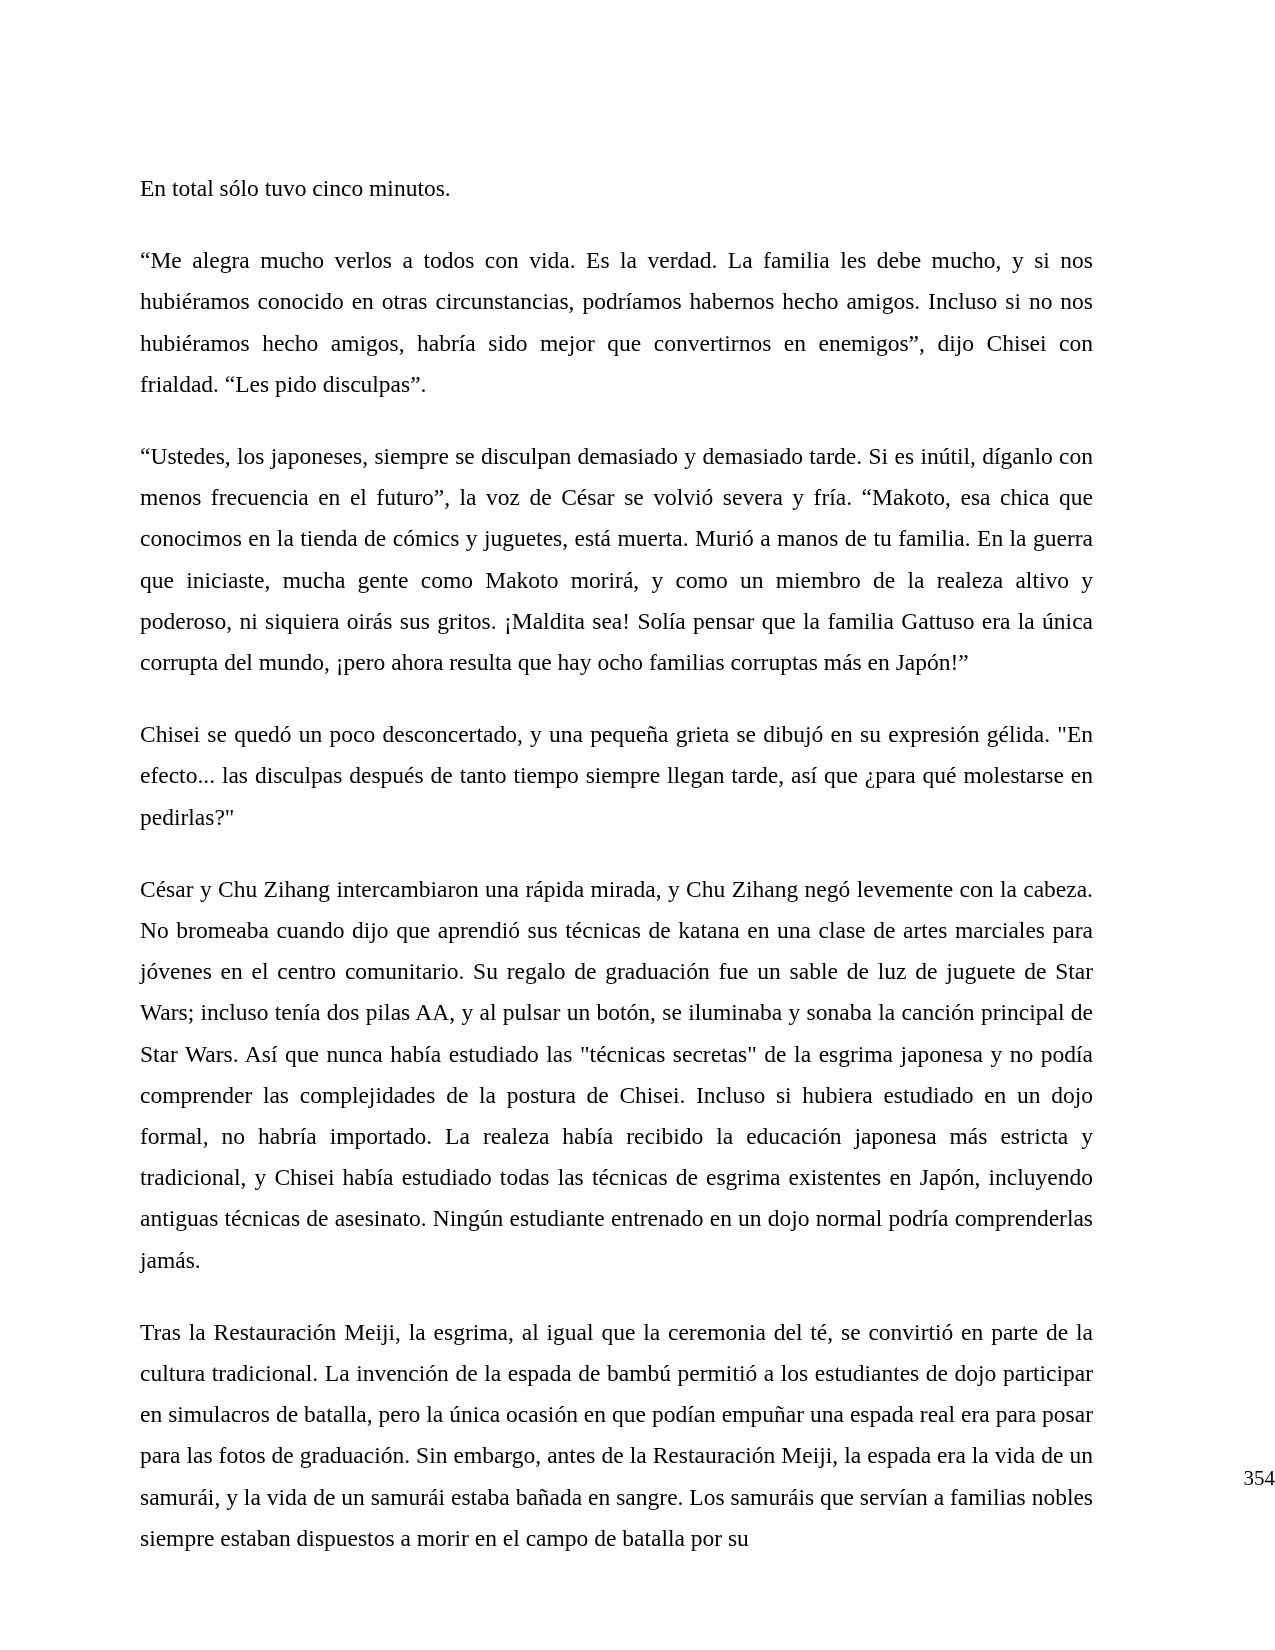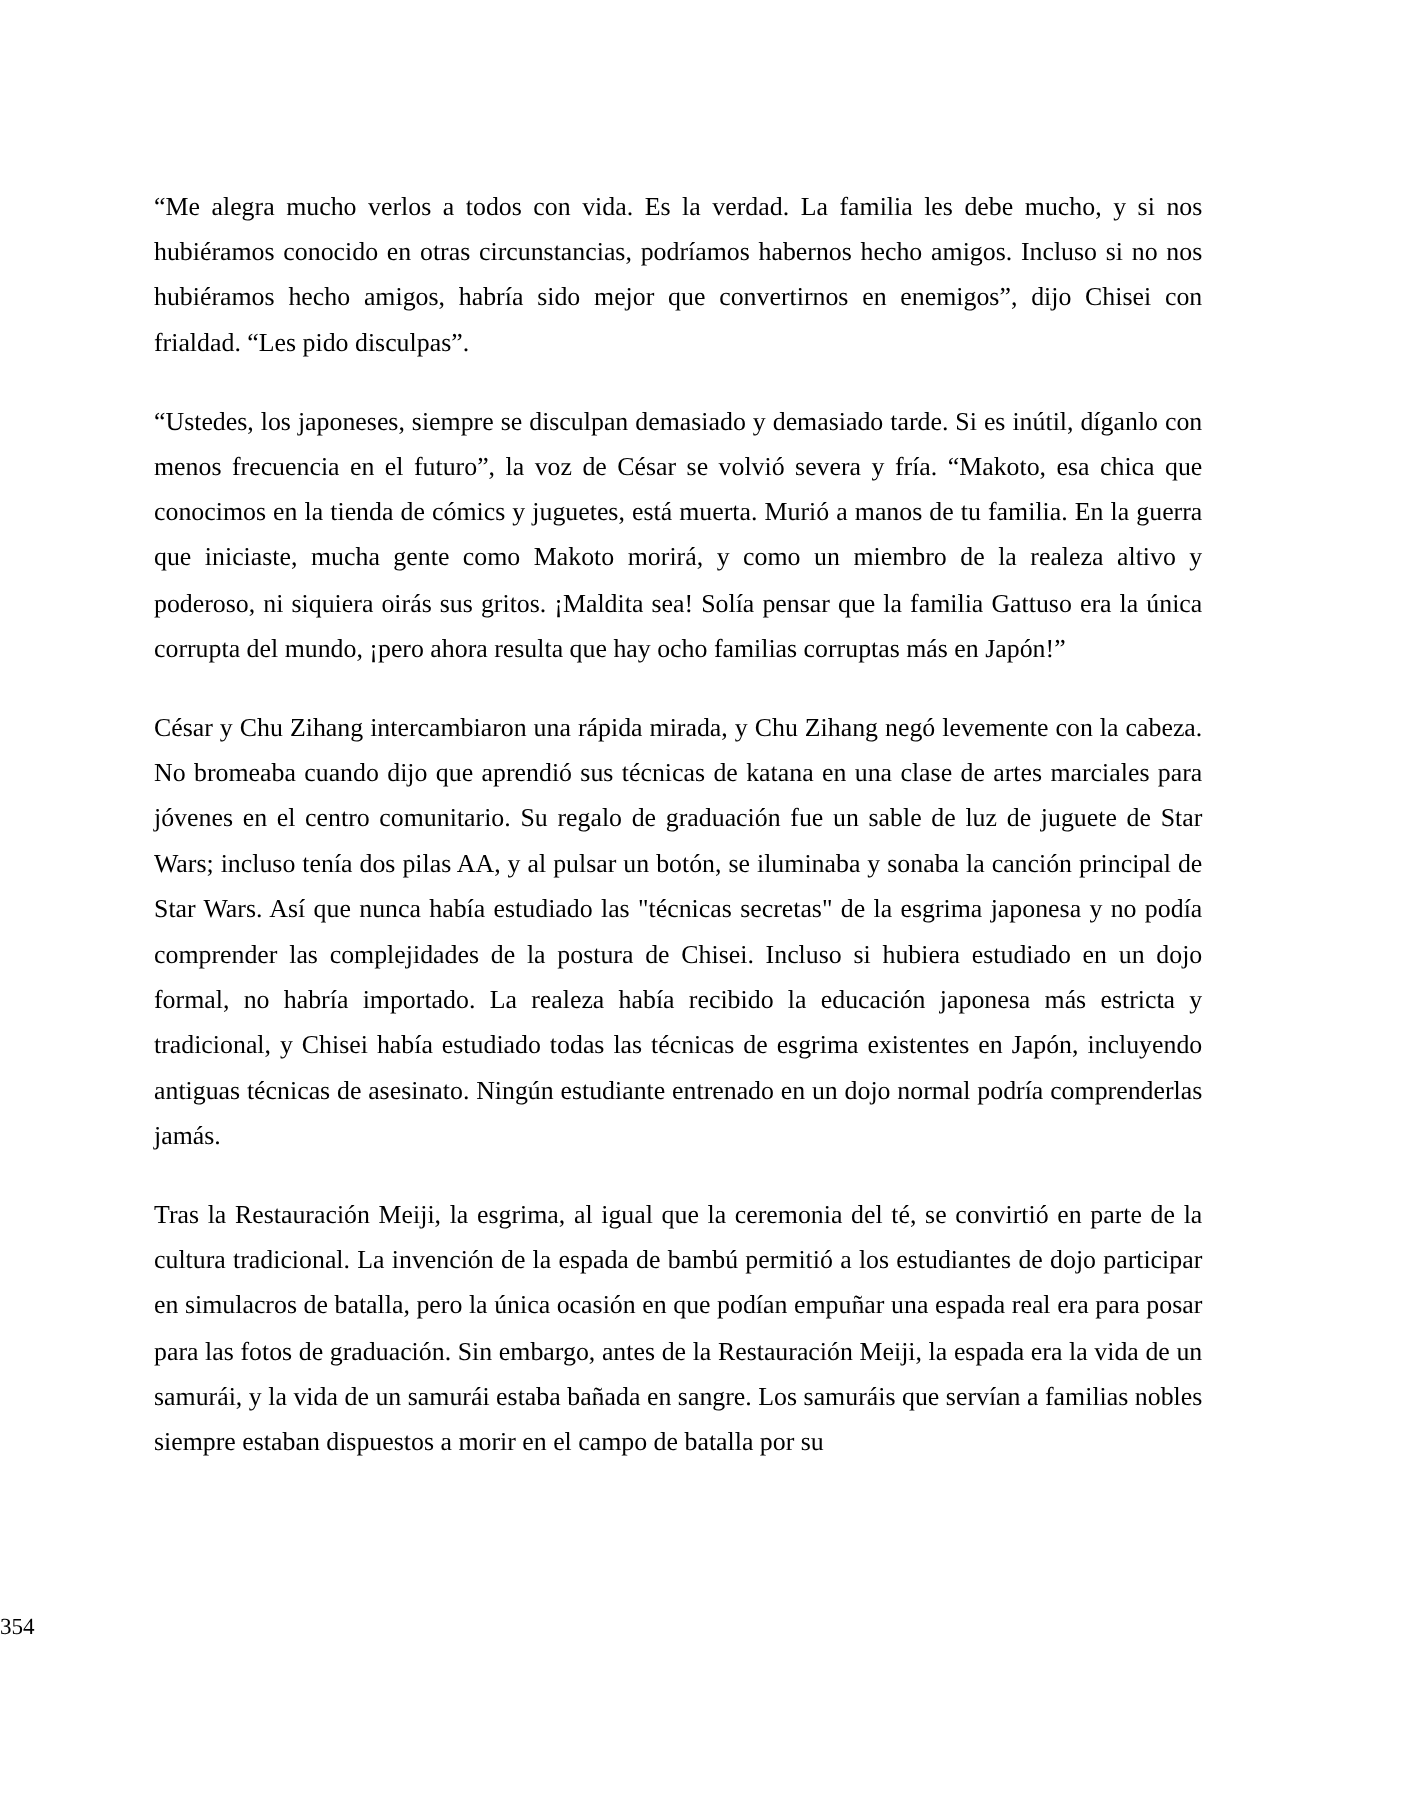--- a/index.html
+++ b/index.html
@@ -35,30 +35,32 @@
     text-align: justify;
   }
   .body-text p:last-of-type {
     margin-bottom: 0;
   }
   .page-number {
     position: absolute;
     left: 0;
     top: 1466px;
     width: 1275px;
-    text-align: left;
+    text-align: right;
     font-size: 21px;
     line-height: 24px;
   }
 </style>
 </head>
 <body>
 
 <div class="page">
   <div class="body-text">
+    <p>En total sólo tuvo cinco minutos.</p>
     <p>“Me alegra mucho verlos a todos con vida. Es la verdad. La familia les debe mucho, y si nos hubiéramos conocido en otras circunstancias, podríamos habernos hecho amigos. Incluso si no nos hubiéramos hecho amigos, habría sido mejor que convertirnos en enemigos”, dijo Chisei con frialdad. “Les pido disculpas”.</p>
     <p>“Ustedes, los japoneses, siempre se disculpan demasiado y demasiado tarde. Si es inútil, díganlo con menos frecuencia en el futuro”, la voz de César se volvió severa y fría. “Makoto, esa chica que conocimos en la tienda de cómics y juguetes, está muerta. Murió a manos de tu familia. En la guerra que iniciaste, mucha gente como Makoto morirá, y como un miembro de la realeza altivo y poderoso, ni siquiera oirás sus gritos. ¡Maldita sea! Solía pensar que la familia Gattuso era la única corrupta del mundo, ¡pero ahora resulta que hay ocho familias corruptas más en Japón!”</p>
+    <p>Chisei se quedó un poco desconcertado, y una pequeña grieta se dibujó en su expresión gélida. "En efecto... las disculpas después de tanto tiempo siempre llegan tarde, así que ¿para qué molestarse en pedirlas?"</p>
     <p>César y Chu Zihang intercambiaron una rápida mirada, y Chu Zihang negó levemente con la cabeza. No bromeaba cuando dijo que aprendió sus técnicas de katana en una clase de artes marciales para jóvenes en el centro comunitario. Su regalo de graduación fue un sable de luz de juguete de Star Wars; incluso tenía dos pilas AA, y al pulsar un botón, se iluminaba y sonaba la canción principal de Star Wars. Así que nunca había estudiado las "técnicas secretas" de la esgrima japonesa y no podía comprender las complejidades de la postura de Chisei. Incluso si hubiera estudiado en un dojo formal, no habría importado. La realeza había recibido la educación japonesa más estricta y tradicional, y Chisei había estudiado todas las técnicas de esgrima existentes en Japón, incluyendo antiguas técnicas de asesinato. Ningún estudiante entrenado en un dojo normal podría comprenderlas jamás.</p>
     <p>Tras la Restauración Meiji, la esgrima, al igual que la ceremonia del té, se convirtió en parte de la cultura tradicional. La invención de la espada de bambú permitió a los estudiantes de dojo participar en simulacros de batalla, pero la única ocasión en que podían empuñar una espada real era para posar para las fotos de graduación. Sin embargo, antes de la Restauración Meiji, la espada era la vida de un samurái, y la vida de un samurái estaba bañada en sangre. Los samuráis que servían a familias nobles siempre estaban dispuestos a morir en el campo de batalla por su</p>
   </div>
 </div>
 
 <div class="page-number">354</div>
 
 </body></html>

